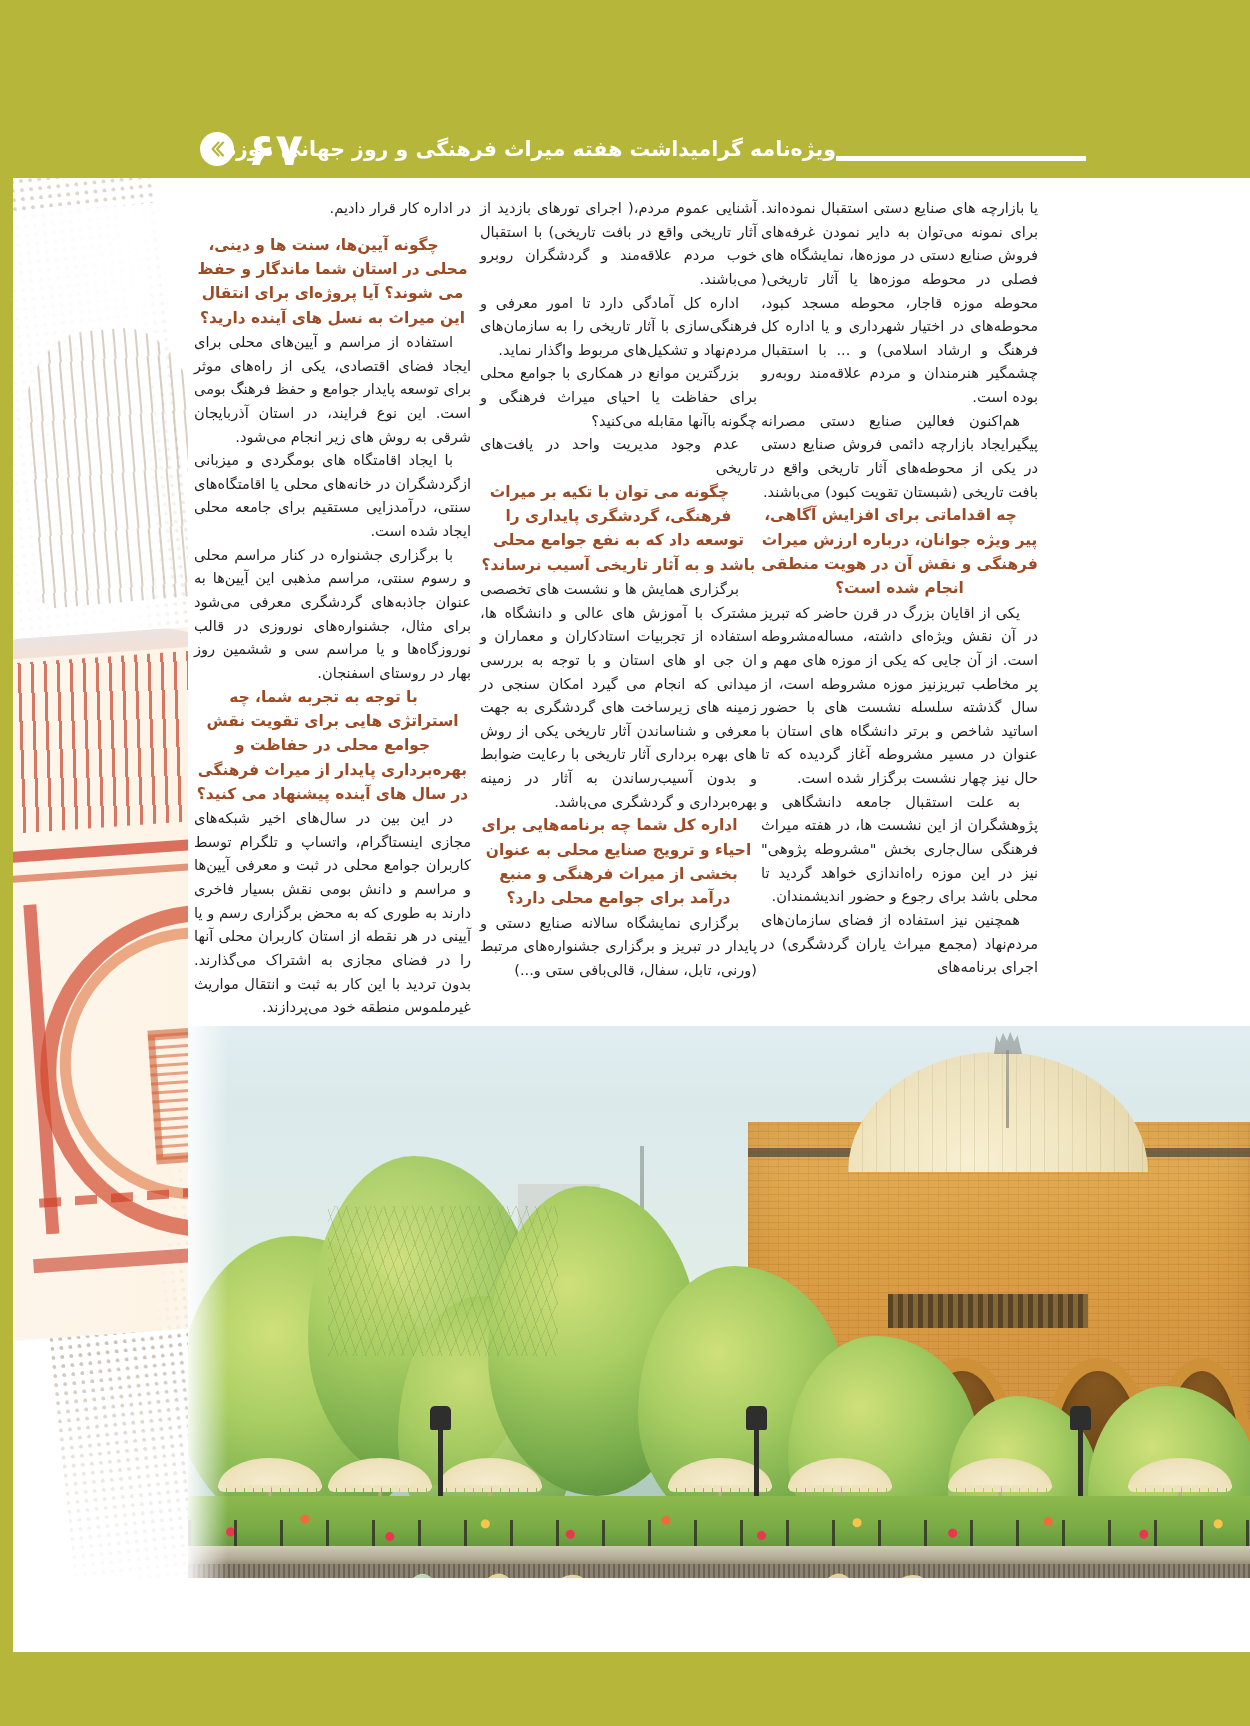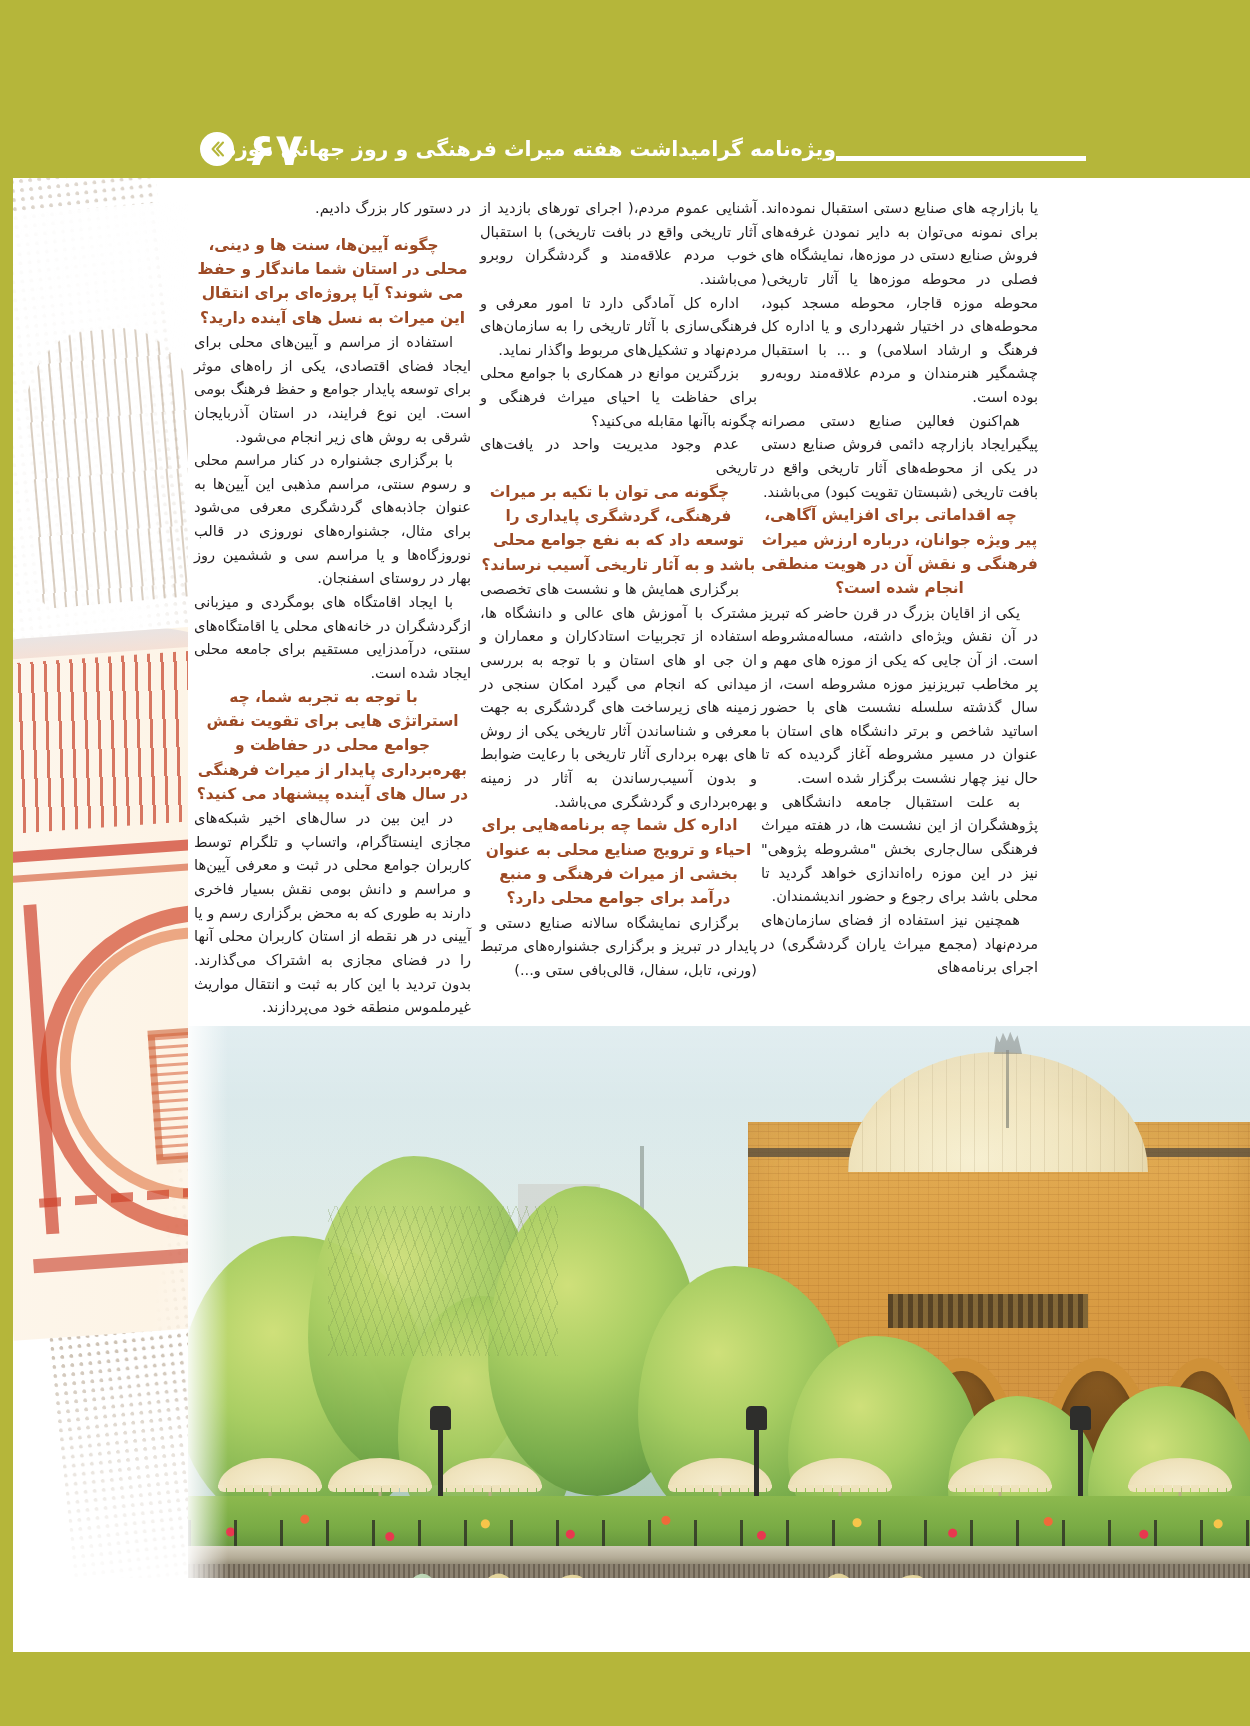--- a/index.html
+++ b/index.html
@@ -379,25 +379,25 @@
       <p>اداره کل آمادگی دارد تا امور معرفی و فرهنگی‌سازی با آثار تاریخی را به سازمان‌های مردم‌نهاد و تشکیل‌های مربوط واگذار نماید.</p>
       <p>بزرگترین موانع در همکاری با جوامع محلی برای حفاظت یا احیای میراث فرهنگی و چگونه باآنها مقابله می‌کنید؟</p>
       <p>عدم وجود مدیریت واحد در یافت‌های تاریخی</p>
       <p class="q">چگونه می توان با تکیه بر میراث فرهنگی، گردشگری پایداری را توسعه داد که به نفع جوامع محلی باشد و به آثار تاریخی آسیب نرساند؟</p>
       <p>برگزاری همایش ها و نشست های تخصصی مشترک با آموزش های عالی و دانشگاه ها، استفاده از تجربیات استادکاران و معماران و ان جی او های استان و با توجه به بررسی میدانی که انجام می گیرد امکان سنجی در زمینه های زیرساخت های گردشگری به جهت معرفی و شناساندن آثار تاریخی یکی از روش های بهره برداری آثار تاریخی با رعایت ضوابط و بدون آسیب‌رساندن به آثار در زمینه بهره‌برداری و گردشگری می‌باشد.</p>
       <p class="q">اداره کل شما چه برنامه‌هایی برای احیاء و ترویج صنایع محلی به عنوان بخشی از میراث فرهنگی و منبع درآمد برای جوامع محلی دارد؟</p>
       <p>برگزاری نمایشگاه سالانه صنایع دستی و پایدار در تبریز و برگزاری جشنواره‌های مرتبط (ورنی، تابل، سفال، قالی‌بافی ستی و...)</p>
     </div>
 
     <div class="col c-left">
-      <p class="noind">در دستور کار بزرگ دادیم.</p>
+      <p class="noind">در اداره کار قرار دادیم.</p>
       <p class="q first">چگونه آیین‌ها، سنت ها و دینی، محلی در استان شما ماندگار و حفظ می شوند؟ آیا پروژه‌ای برای انتقال این میراث به نسل های آینده دارید؟</p>
       <p>استفاده از مراسم و آیین‌های محلی برای ایجاد فضای اقتصادی، یکی از راه‌های موثر برای توسعه پایدار جوامع و حفظ فرهنگ بومی است. این نوع فرایند، در استان آذربایجان شرقی به روش های زیر انجام می‌شود.</p>
+      <p>با ایجاد اقامتگاه های بومگردی و میزبانی ازگردشگران در خانه‌های محلی یا اقامتگاه‌های سنتی، درآمدزایی مستقیم برای جامعه محلی ایجاد شده است.</p>
       <p>با برگزاری جشنواره در کنار مراسم محلی و رسوم سنتی، مراسم مذهبی این آیین‌ها به عنوان جاذبه‌های گردشگری معرفی می‌شود برای مثال، جشنواره‌های نوروزی در قالب نوروزگاه‌ها و یا مراسم سی و ششمین روز بهار در روستای اسفنجان.</p>
-      <p>با ایجاد اقامتگاه های بومگردی و میزبانی ازگردشگران در خانه‌های محلی یا اقامتگاه‌های سنتی، درآمدزایی مستقیم برای جامعه محلی ایجاد شده است.</p>
       <p class="q">با توجه به تجربه شما، چه استراتژی هایی برای تقویت نقش جوامع محلی در حفاظت و بهره‌برداری پایدار از میراث فرهنگی در سال های آینده پیشنهاد می کنید؟</p>
       <p>در این بین در سال‌های اخیر شبکه‌های مجازی اینستاگرام، واتساپ و تلگرام توسط کاربران جوامع محلی در ثبت و معرفی آیین‌ها و مراسم و دانش بومی نقش بسیار فاخری دارند به طوری که به محض برگزاری رسم و یا آیینی در هر نقطه از استان کاربران محلی آنها را در فضای مجازی به اشتراک می‌گذارند. بدون تردید با این کار به ثبت و انتقال مواریث غیرملموس منطقه خود می‌پردازند.</p>
     </div>
 
   </div>
 
   <div class="photo">
     <div class="sky"></div>
 
     <div class="bldg"></div>

